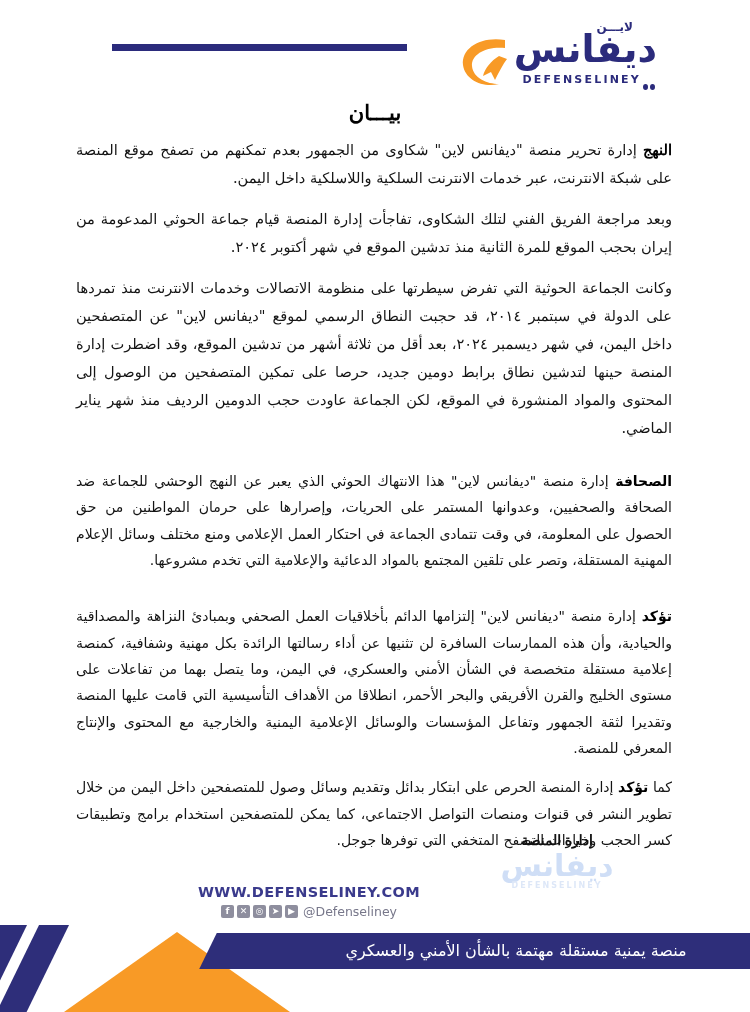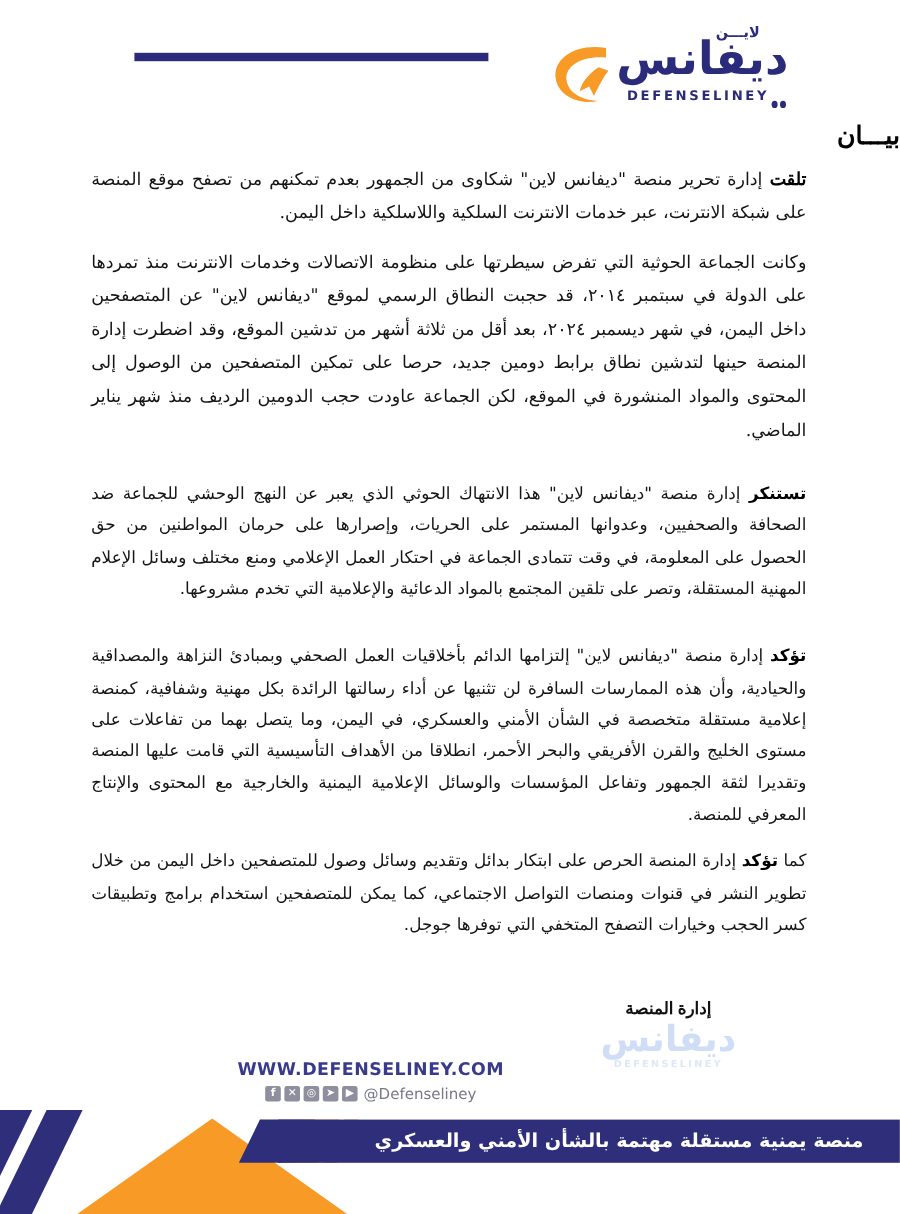--- a/index.html
+++ b/index.html
@@ -92,21 +92,21 @@
     width: 54px;
     height: 58px;
   }
 
   
   .doc-title {
     position: absolute;
     top: 100px;
     left: 0;
     width: 750px;
-    text-align: right;
+    text-align: center;
     font-size: 21px;
     font-weight: bold;
     color: #000;
     letter-spacing: 0px;
     font-family: "DejaVu Serif", "Liberation Serif", serif;
   }
 
   
   .body-wrap {
     position: absolute;
@@ -294,21 +294,21 @@
     position: absolute;
     left: 300px;
     top: 8px;
     width: 432px;
     height: 36px;
     line-height: 36px;
     text-align: center;
     direction: rtl;
     color: #ffffff;
     font-size: 16px;
-    font-weight: bold;
+    font-weight: normal;
     font-family: "DejaVu Sans", "Liberation Sans", sans-serif;
     letter-spacing: 0px;
   }
 </style>
 </head>
 <body>
 
 <div class="header">
   <div class="header-rule"></div>
 
@@ -322,30 +322,33 @@
       <path d="M44 22 C36 27, 30 34, 28 42 L36 38 L40 46 C44 38, 48 30, 52 25 Z" fill="#f89a26"></path>
     </svg>
   </div>
 </div>
 
 <div class="doc-title">بيـــان</div>
 
 <div class="body-wrap">
 
   <p class="para">
-    <b>تلقت</b><span> إدارة تحرير منصة "ديفانس لاين" شكاوى من الجمهور بعدم تمكنهم من تصفح موقع المنصة على شبكة الانترنت، عبر خدمات الانترنت السلكية واللاسلكية داخل اليمن.</span>
-  </p>
-
+    <b>النهج</b><span> إدارة تحرير منصة "ديفانس لاين" شكاوى من الجمهور بعدم تمكنهم من تصفح موقع المنصة على شبكة الانترنت، عبر خدمات الانترنت السلكية واللاسلكية داخل اليمن.</span>
+  </p>
+
+  <p class="para">
+    <span>وبعد مراجعة الفريق الفني لتلك الشكاوى، تفاجأت إدارة المنصة قيام جماعة الحوثي المدعومة من إيران بحجب الموقع للمرة الثانية منذ تدشين الموقع في شهر أكتوبر ٢٠٢٤.</span>
+  </p>
 
   <p class="para">
     <span>وكانت الجماعة الحوثية التي تفرض سيطرتها على منظومة الاتصالات وخدمات الانترنت منذ تمردها على الدولة في سبتمبر ٢٠١٤، قد حجبت النطاق الرسمي لموقع "ديفانس لاين" عن المتصفحين داخل اليمن، في شهر ديسمبر ٢٠٢٤، بعد أقل من ثلاثة أشهر من تدشين الموقع، وقد اضطرت إدارة المنصة حينها لتدشين نطاق برابط دومين جديد، حرصا على تمكين المتصفحين من الوصول إلى المحتوى والمواد المنشورة في الموقع، لكن الجماعة عاودت حجب الدومين الرديف منذ شهر يناير الماضي.</span>
   </p>
 
   <p class="para sans gap-before">
-    <b>تستنكر</b><span> إدارة منصة "ديفانس لاين" هذا الانتهاك الحوثي الذي يعبر عن النهج الوحشي للجماعة ضد الصحافة والصحفيين، وعدوانها المستمر على الحريات، وإصرارها على حرمان المواطنين من حق الحصول على المعلومة، في وقت تتمادى الجماعة في احتكار العمل الإعلامي ومنع مختلف وسائل الإعلام المهنية المستقلة، وتصر على تلقين المجتمع بالمواد الدعائية والإعلامية التي تخدم مشروعها.</span>
+    <b>الصحافة</b><span> إدارة منصة "ديفانس لاين" هذا الانتهاك الحوثي الذي يعبر عن النهج الوحشي للجماعة ضد الصحافة والصحفيين، وعدوانها المستمر على الحريات، وإصرارها على حرمان المواطنين من حق الحصول على المعلومة، في وقت تتمادى الجماعة في احتكار العمل الإعلامي ومنع مختلف وسائل الإعلام المهنية المستقلة، وتصر على تلقين المجتمع بالمواد الدعائية والإعلامية التي تخدم مشروعها.</span>
   </p>
 
 
   <p class="para sans gap-before-lg">
     <b>تؤكد</b><span> إدارة منصة "ديفانس لاين" إلتزامها الدائم بأخلاقيات العمل الصحفي وبمبادئ النزاهة والمصداقية والحيادية، وأن هذه الممارسات السافرة لن تثنيها عن أداء رسالتها الرائدة بكل مهنية وشفافية، كمنصة إعلامية مستقلة متخصصة في الشأن الأمني والعسكري، في اليمن، وما يتصل بهما من تفاعلات على مستوى الخليج والقرن الأفريقي والبحر الأحمر، انطلاقا من الأهداف التأسيسية التي قامت عليها المنصة وتقديرا لثقة الجمهور وتفاعل المؤسسات والوسائل الإعلامية اليمنية والخارجية مع المحتوى والإنتاج المعرفي للمنصة.</span>
   </p>
 
   <p class="para sans">
     <span>كما </span><b>تؤكد</b><span> إدارة المنصة الحرص على ابتكار بدائل وتقديم وسائل وصول للمتصفحين داخل اليمن من خلال تطوير النشر في قنوات ومنصات التواصل الاجتماعي، كما يمكن للمتصفحين استخدام برامج وتطبيقات كسر الحجب وخيارات التصفح المتخفي التي توفرها جوجل.</span>
   </p>

